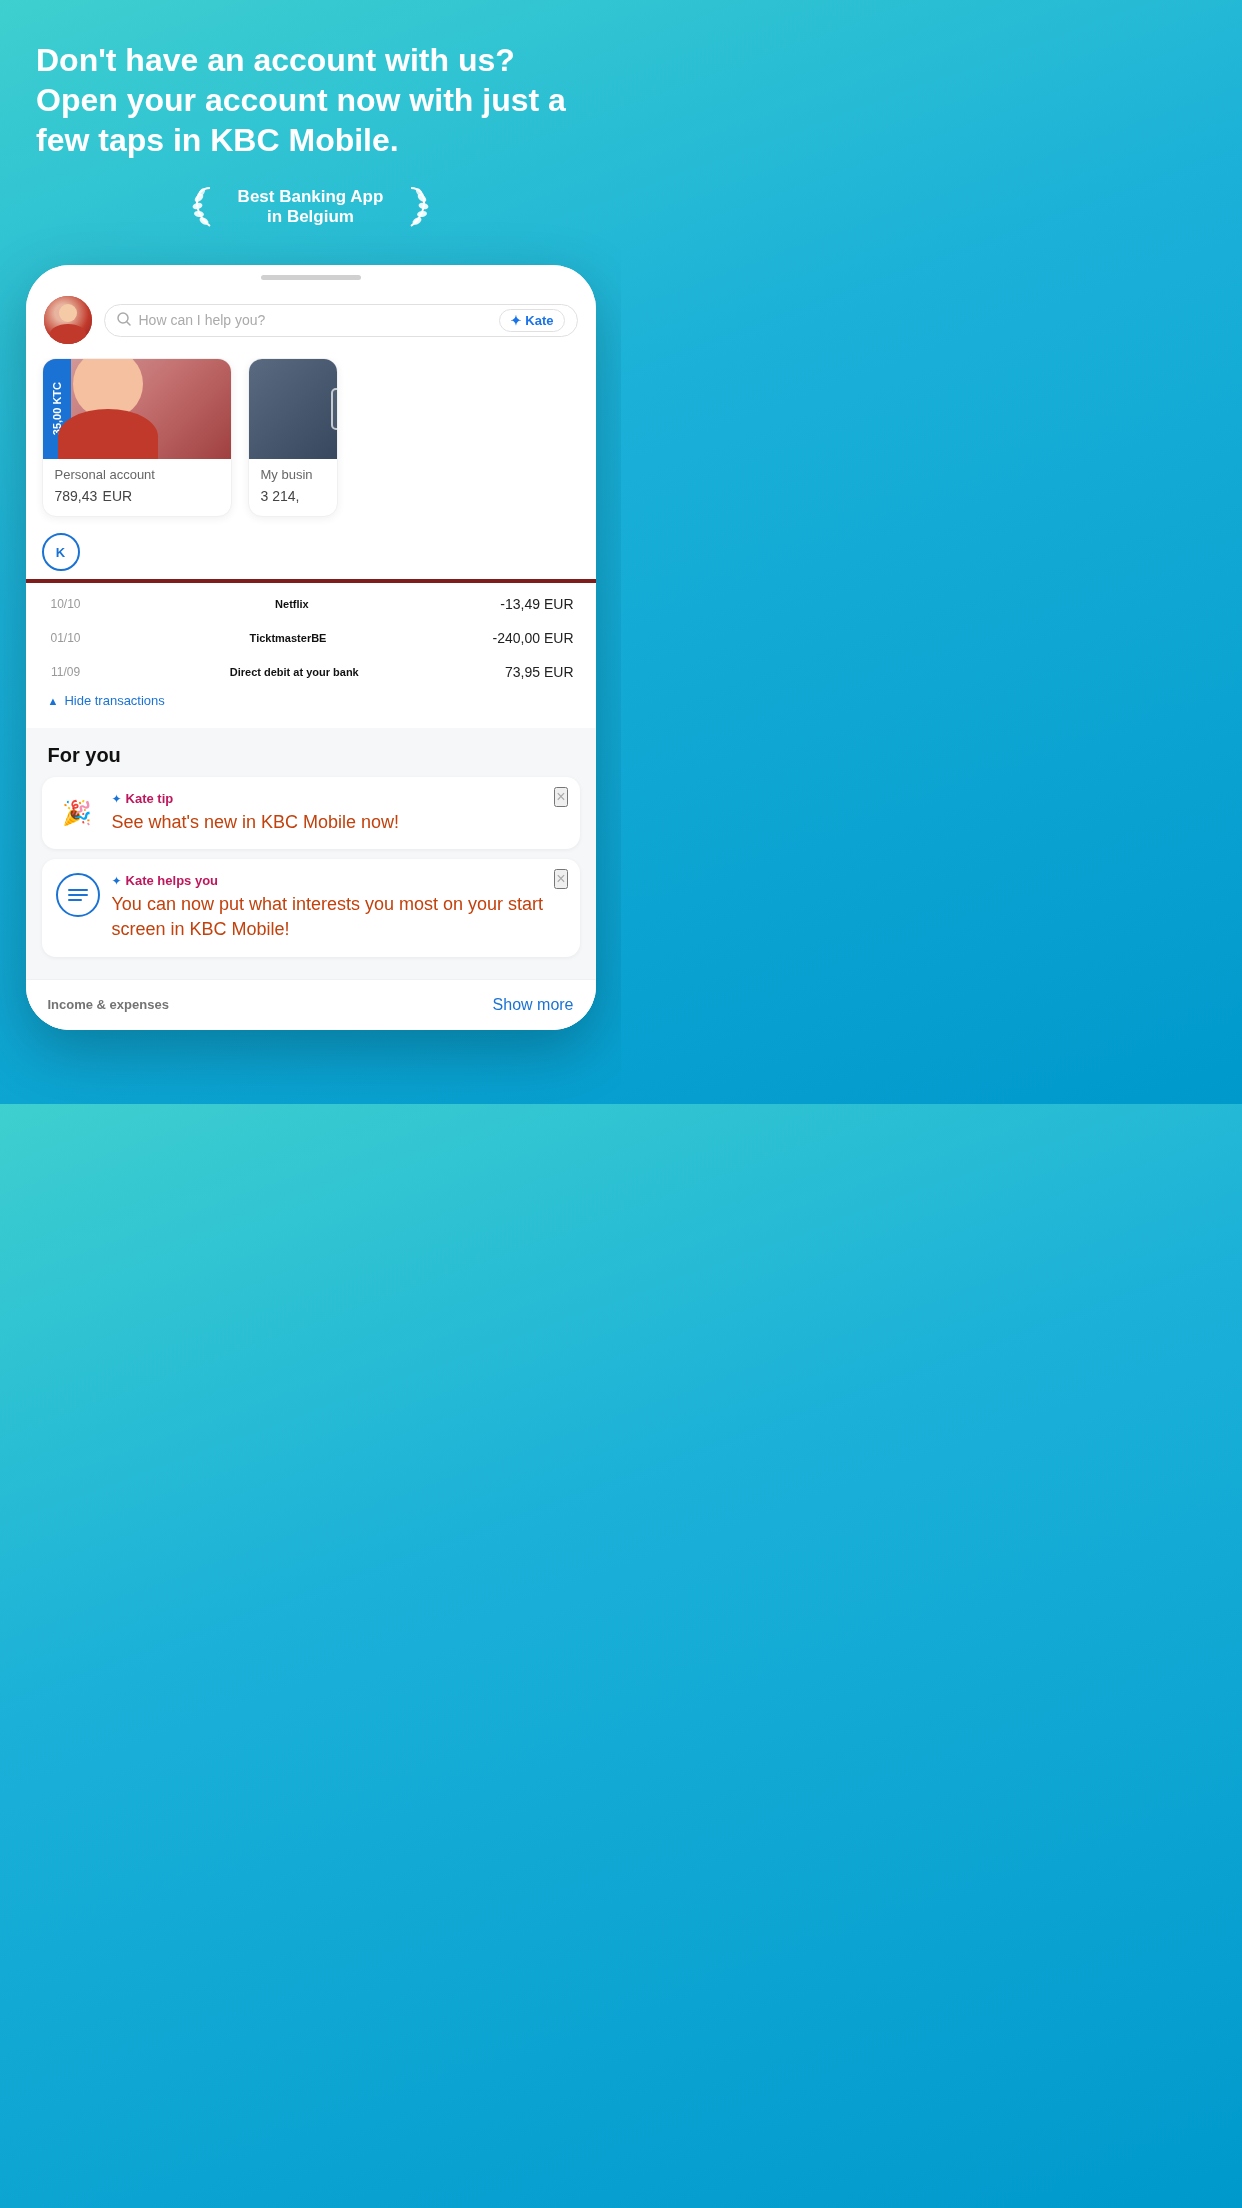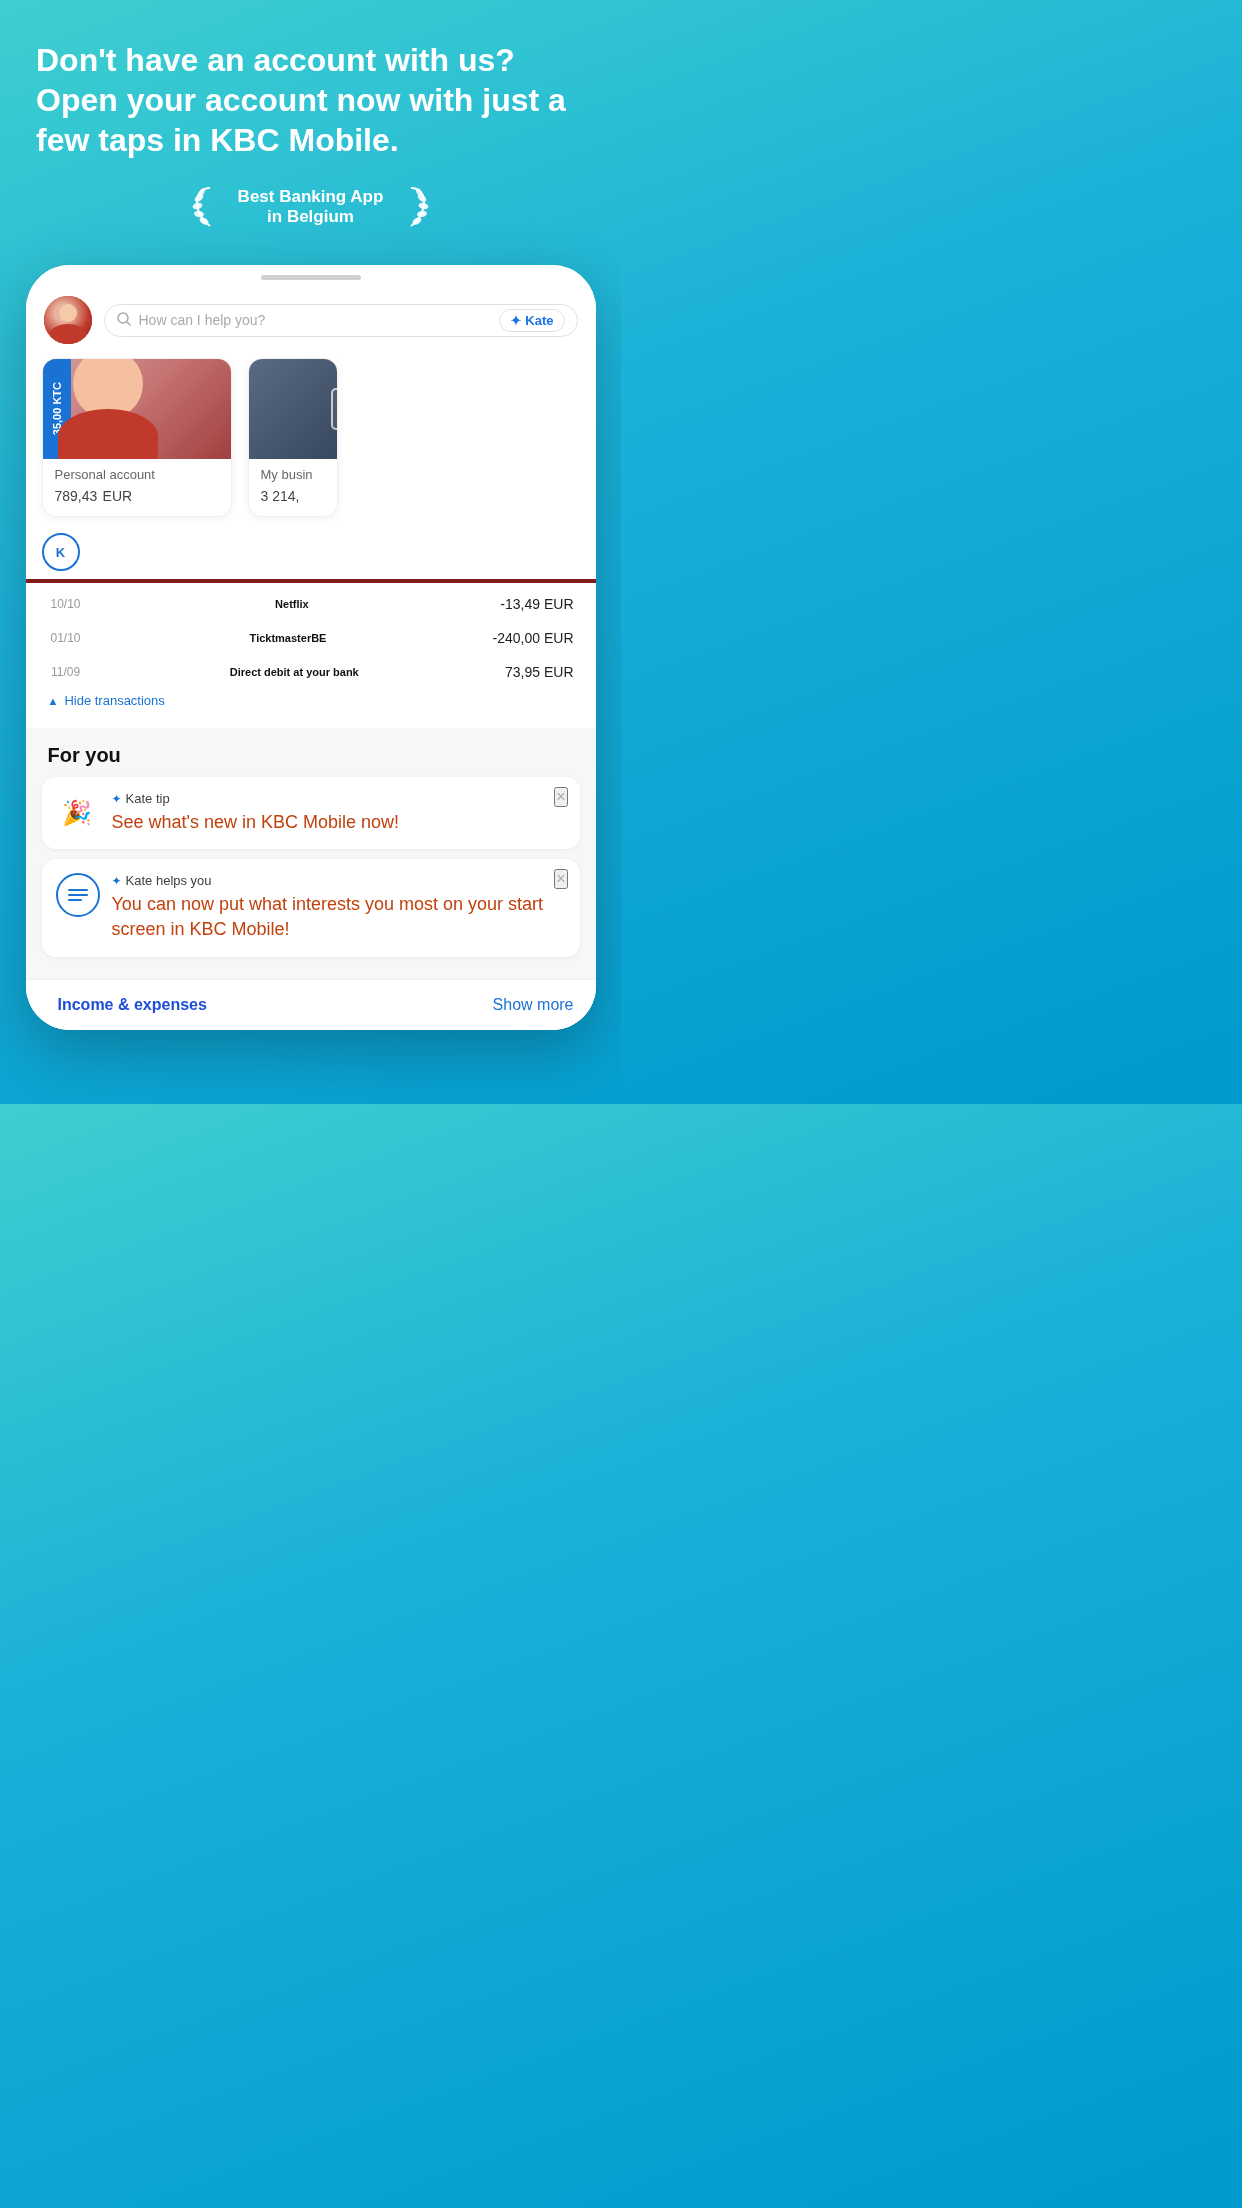--- a/index.html
+++ b/index.html
@@ -478,22 +478,22 @@
       margin-bottom: 4px;
     }
 
     .tip-star {
       color: #1a73d4;
       font-size: 12px;
     }
 
     .tip-label {
       font-size: 13px;
-      font-weight: 400;
-      color: #404040;
+      font-weight: 700;
+      color: #be185d;
     }
 
     .tip-text {
       font-size: 18px;
       color: #c2410c;
       line-height: 1.4;
     }
 
     .tip-close {
       position: absolute;
@@ -509,24 +509,23 @@
     .income-footer {
       background: white;
       display: flex;
       justify-content: space-between;
       align-items: center;
       padding: 16px 22px;
       border-top: 1px solid #f0f0f0;
     }
 
     .income-title {
-      font-size: 16px;
+      font-size: 13px;
       font-weight: 700;
-      color: #1d4ed8;
-      margin-left: 10px;
+      color: #737373;
     }
 
     .show-more-btn {
       font-size: 16px;
       color: #1a73d4;
       font-weight: 500;
       cursor: pointer;
       background: none;
       border: none;
       padding: 0;

